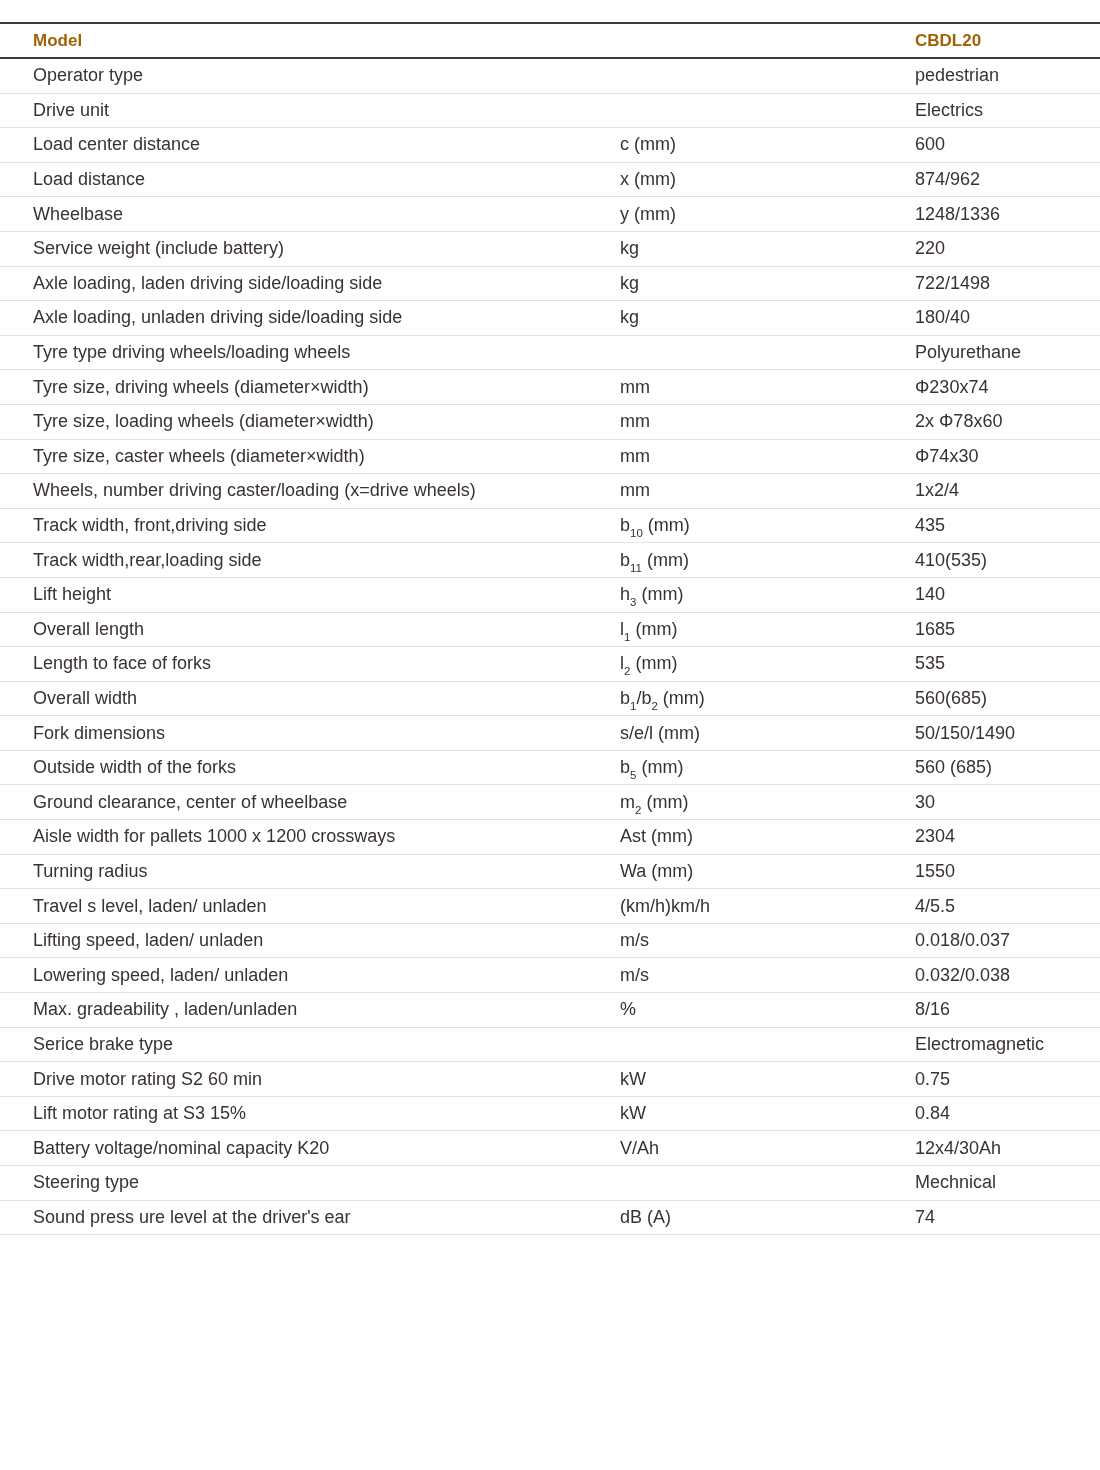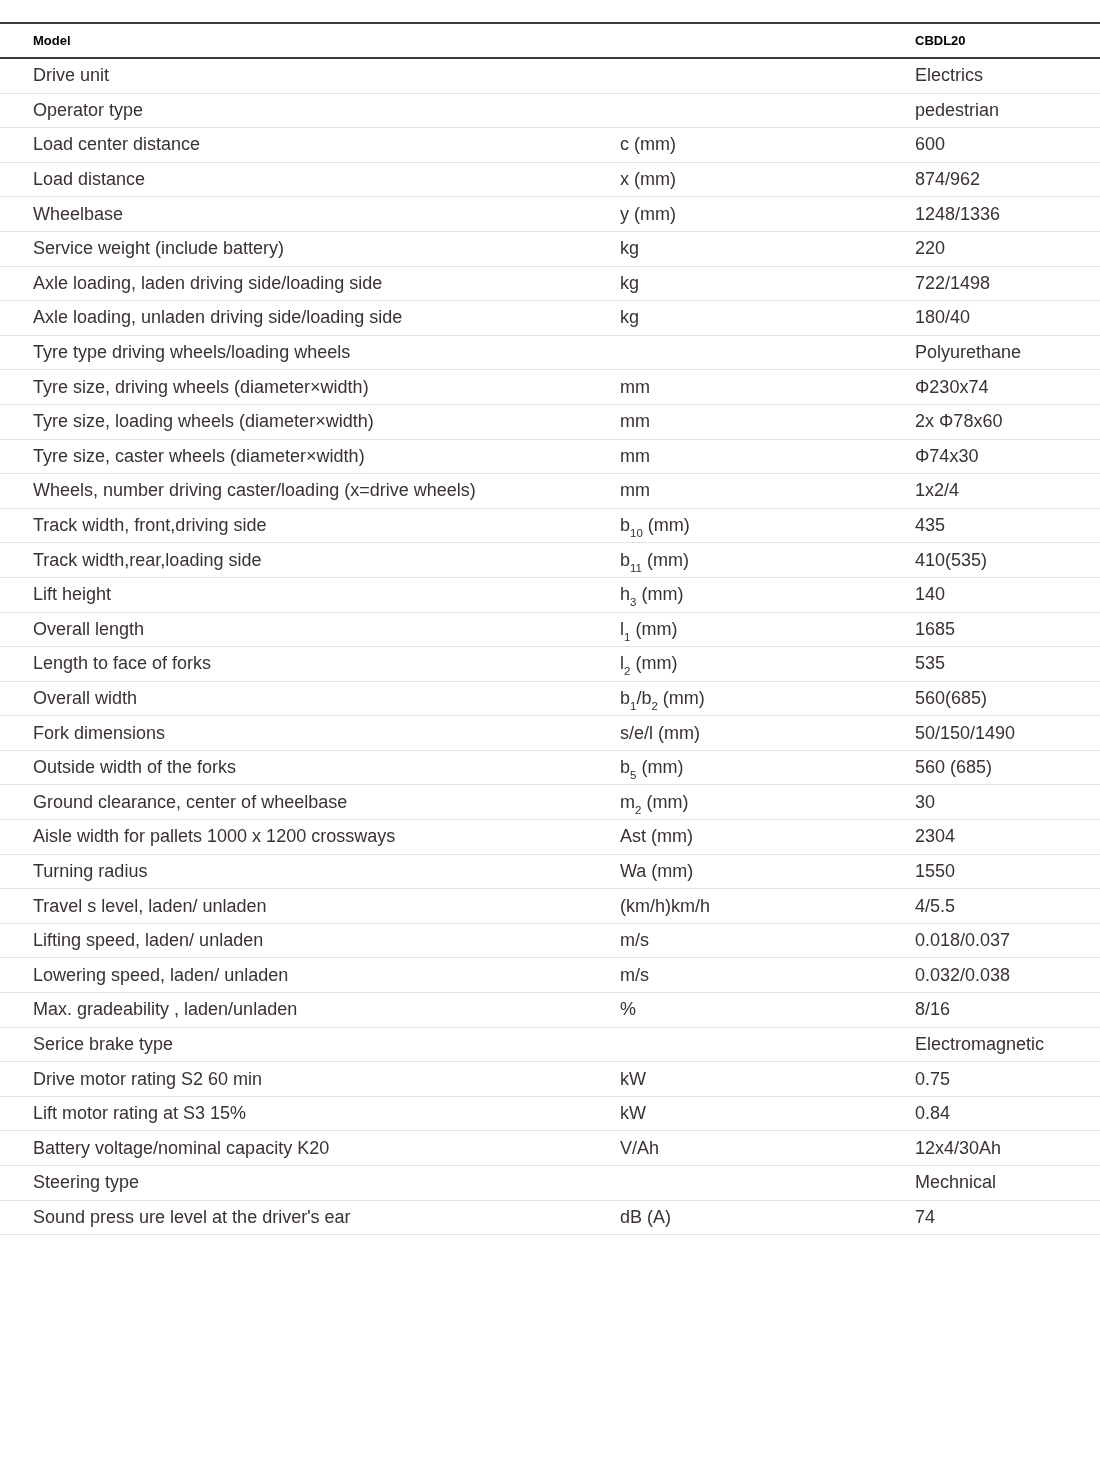--- a/index.html
+++ b/index.html
@@ -24,23 +24,23 @@
     border-top: 2px solid #40383a;
   }
   col.c-param { width: 620px; }
   col.c-unit  { width: 295px; }
   col.c-value { width: 185px; }
 
   thead th {
     height: 33px;
     text-align: left;
     vertical-align: middle;
-    font-size: 13px;
+    font-size: 17px;
     font-weight: bold;
-    color: #000000;
+    color: #a16207;
     border-bottom: 2.5px solid #40383a;
     padding: 0;
   }
   thead th.first { padding-left: 33px; }
 
   tbody td {
     height: 33.6px;
     vertical-align: middle;
     font-size: 18px;
     font-weight: normal;
@@ -70,28 +70,28 @@
     </colgroup>
     <thead>
       <tr>
         <th class="first">Model</th>
         <th></th>
         <th>CBDL20</th>
       </tr>
     </thead>
     <tbody>
         <tr>
+          <td class="first">Operator type</td>
+          <td></td>
+          <td>pedestrian</td>
+        </tr>
+        <tr>
           <td class="first">Drive unit</td>
           <td></td>
           <td>Electrics</td>
-        </tr>
-        <tr>
-          <td class="first">Operator type</td>
-          <td></td>
-          <td>pedestrian</td>
         </tr>
         <tr>
           <td class="first">Load center distance</td>
           <td>c (mm)</td>
           <td>600</td>
         </tr>
         <tr>
           <td class="first">Load distance</td>
           <td>x (mm)</td>
           <td>874/962</td>

